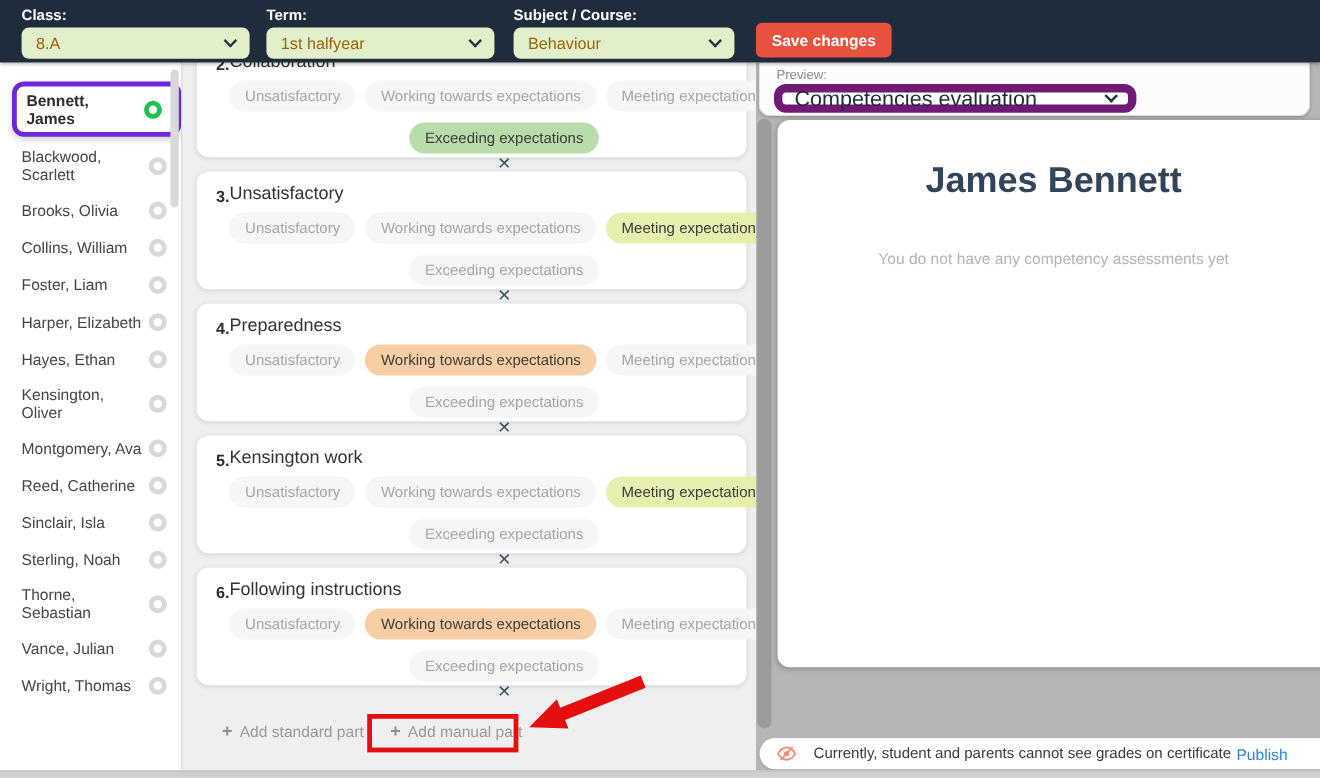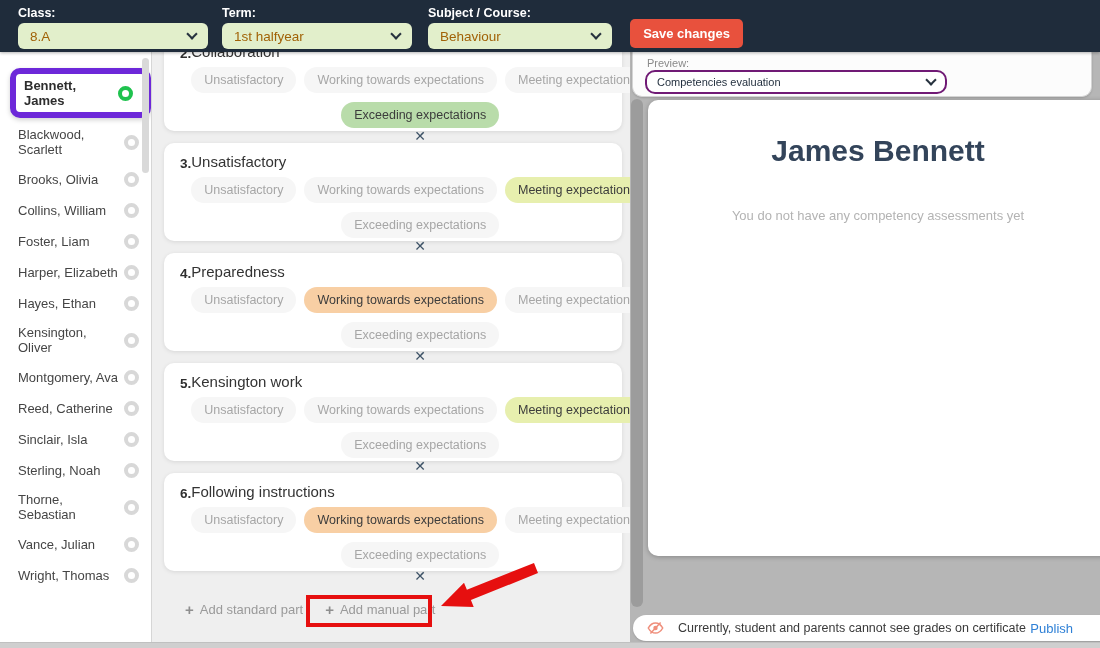--- a/index.html
+++ b/index.html
@@ -12,21 +12,21 @@
   .dd-label { font-size:12.5px; color:#ffffff; font-weight:600; margin-bottom:3px; }
   .dropdown { height:26px; background:#e2efcb; border-radius:6px; display:flex; align-items:center; padding:0 12px; font-size:13.5px; color:#a16207; cursor:pointer; }
   .chev { width:8px; height:8px; border-right:2px solid #26323e; border-bottom:2px solid #26323e; transform:rotate(45deg); margin-left:auto; margin-top:-4px; }
   .save-btn { position:absolute; left:630px; top:19px; width:113px; height:29px; background:#e8513d; color:#fff; border:none; border-radius:5px; font-size:13px; font-weight:700; font-family:"Liberation Sans",sans-serif; cursor:pointer; }
 
   
   .sidebar { position:absolute; left:0; top:52px; width:152px; height:590px; background:#ffffff; border-right:1px solid #d6d6d6; z-index:10; overflow:hidden; }
   .student-list { padding-top:16px; }
   .sb-item { display:flex; align-items:center; min-height:26px; padding:4px 12px 4px 18px; margin-bottom:5px; font-size:13px; line-height:15px; color:#454545; cursor:pointer; }
   .sb-item .nm { flex:1; padding-right:6px; }
-  .sb-item.selected { background:#fff; border:6px solid #6d28d9; border-radius:10px; margin-left:10px; padding-left:8px; box-shadow:0 2px 5px rgba(0,0,0,.18); font-weight:700; color:#2d2d2d; }
+  .sb-item.selected { background:#fff; border:4px solid #6d28d9; border-radius:10px; margin-left:10px; padding-left:8px; box-shadow:0 2px 5px rgba(0,0,0,.18); font-weight:700; color:#2d2d2d; }
   .ring { flex:none; width:15px; height:15px; border-radius:50%; border:4px solid #d8d8d8; background:#fff; }
   .ring.green { border-color:#1fc24e; }
   .sb-thumb { position:absolute; right:2px; top:6px; width:7px; height:115px; background:#d9d9d9; border-radius:4px; }
 
   
   .middle { position:absolute; left:152px; top:0; width:478px; height:642px; background:#efefef; z-index:1; }
   .parts-list { position:absolute; left:12px; top:33px; width:458px; }
   .part-card { background:#fff; border-radius:10px; box-shadow:0 1px 4px rgba(0,0,0,.10); width:458px; height:98px; margin-bottom:12px; display:flex; padding:10px 14px 10px 16px; }
   .part-num { width:27px; font-size:13.5px; font-weight:700; color:#2e2e2e; padding-top:3px; }
   .part-body { flex:1; display:flex; flex-direction:column; }
@@ -47,21 +47,21 @@
   .add-btn .plus { font-size:15px; font-weight:700; color:#8f8f8f; }
 
   
   .ann-box { position:absolute; left:306px; top:595px; width:126px; height:32px; border:4px solid #e60f0f; z-index:40; pointer-events:none; }
   .ann-arrow { position:absolute; left:436px; top:562px; z-index:41; pointer-events:none; }
 
   
   .rightpane { position:absolute; left:630px; top:52px; width:470px; height:590px; background:#b6b6b6; z-index:5; }
   .preview-panel { position:absolute; left:2px; top:0; width:460px; height:45px; background:#fcfcfc; border:1px solid #d4d4d4; border-top:none; border-radius:0 0 10px 10px; box-shadow:0 1px 2px rgba(0,0,0,.15); z-index:6; }
   .preview-label { position:absolute; left:14px; top:5px; font-size:11px; color:#8a8a8a; }
-  .preview-select { position:absolute; left:12px; top:18px; width:302px; height:24px; background:#fff; border:2px solid #701a75; border-radius:10px; display:flex; align-items:center; padding:0 10px; font-size:11px; color:#1f2c3b; font-weight:500; cursor:pointer;gap:44px; }
+  .preview-select { position:absolute; left:12px; top:18px; width:302px; height:24px; background:#fff; border:7px solid #701a75; border-radius:10px; display:flex; align-items:center; padding:0 10px; font-size:18px; color:#1f2c3b; font-weight:500; cursor:pointer;gap:44px; }
   .preview-select .chev { border-color:#26323e; }
   .pane-scrollbar { position:absolute; left:1px; top:47px; width:12px; height:508px; background:#9c9c9c; border-radius:6px; z-index:7; cursor:pointer; }
   .cert-page { position:absolute; left:18px; top:48px; width:460px; height:456px; background:#fff; border-radius:10px 0 0 10px; box-shadow:0 1px 5px rgba(0,0,0,.25); z-index:6; }
   .cert-name { margin-top:34px; text-align:center; font-size:30px; font-weight:700; color:#33445a; }
   .cert-empty { margin-top:40px; text-align:center; font-size:13px; color:#b3b3b3; }
   .status-pill { position:absolute; left:3px; top:563px; width:480px; height:26px; background:#fff; border-radius:13px; z-index:8; display:flex; align-items:center; padding:0 40px 0 14px; box-shadow:0 1px 2px rgba(0,0,0,.15); }
   .status-msg { font-size:12.5px; color:#3a3a3a; margin-left:14px; }
   .publish-link { margin-left:auto; font-size:13px; color:#2f80d6; cursor:pointer; }
 
   .bottom-strip { position:absolute; left:0; top:642px; width:1100px; height:6px; background:#cfcfcf; border-top:1px solid #c0c0c0; z-index:20; }

